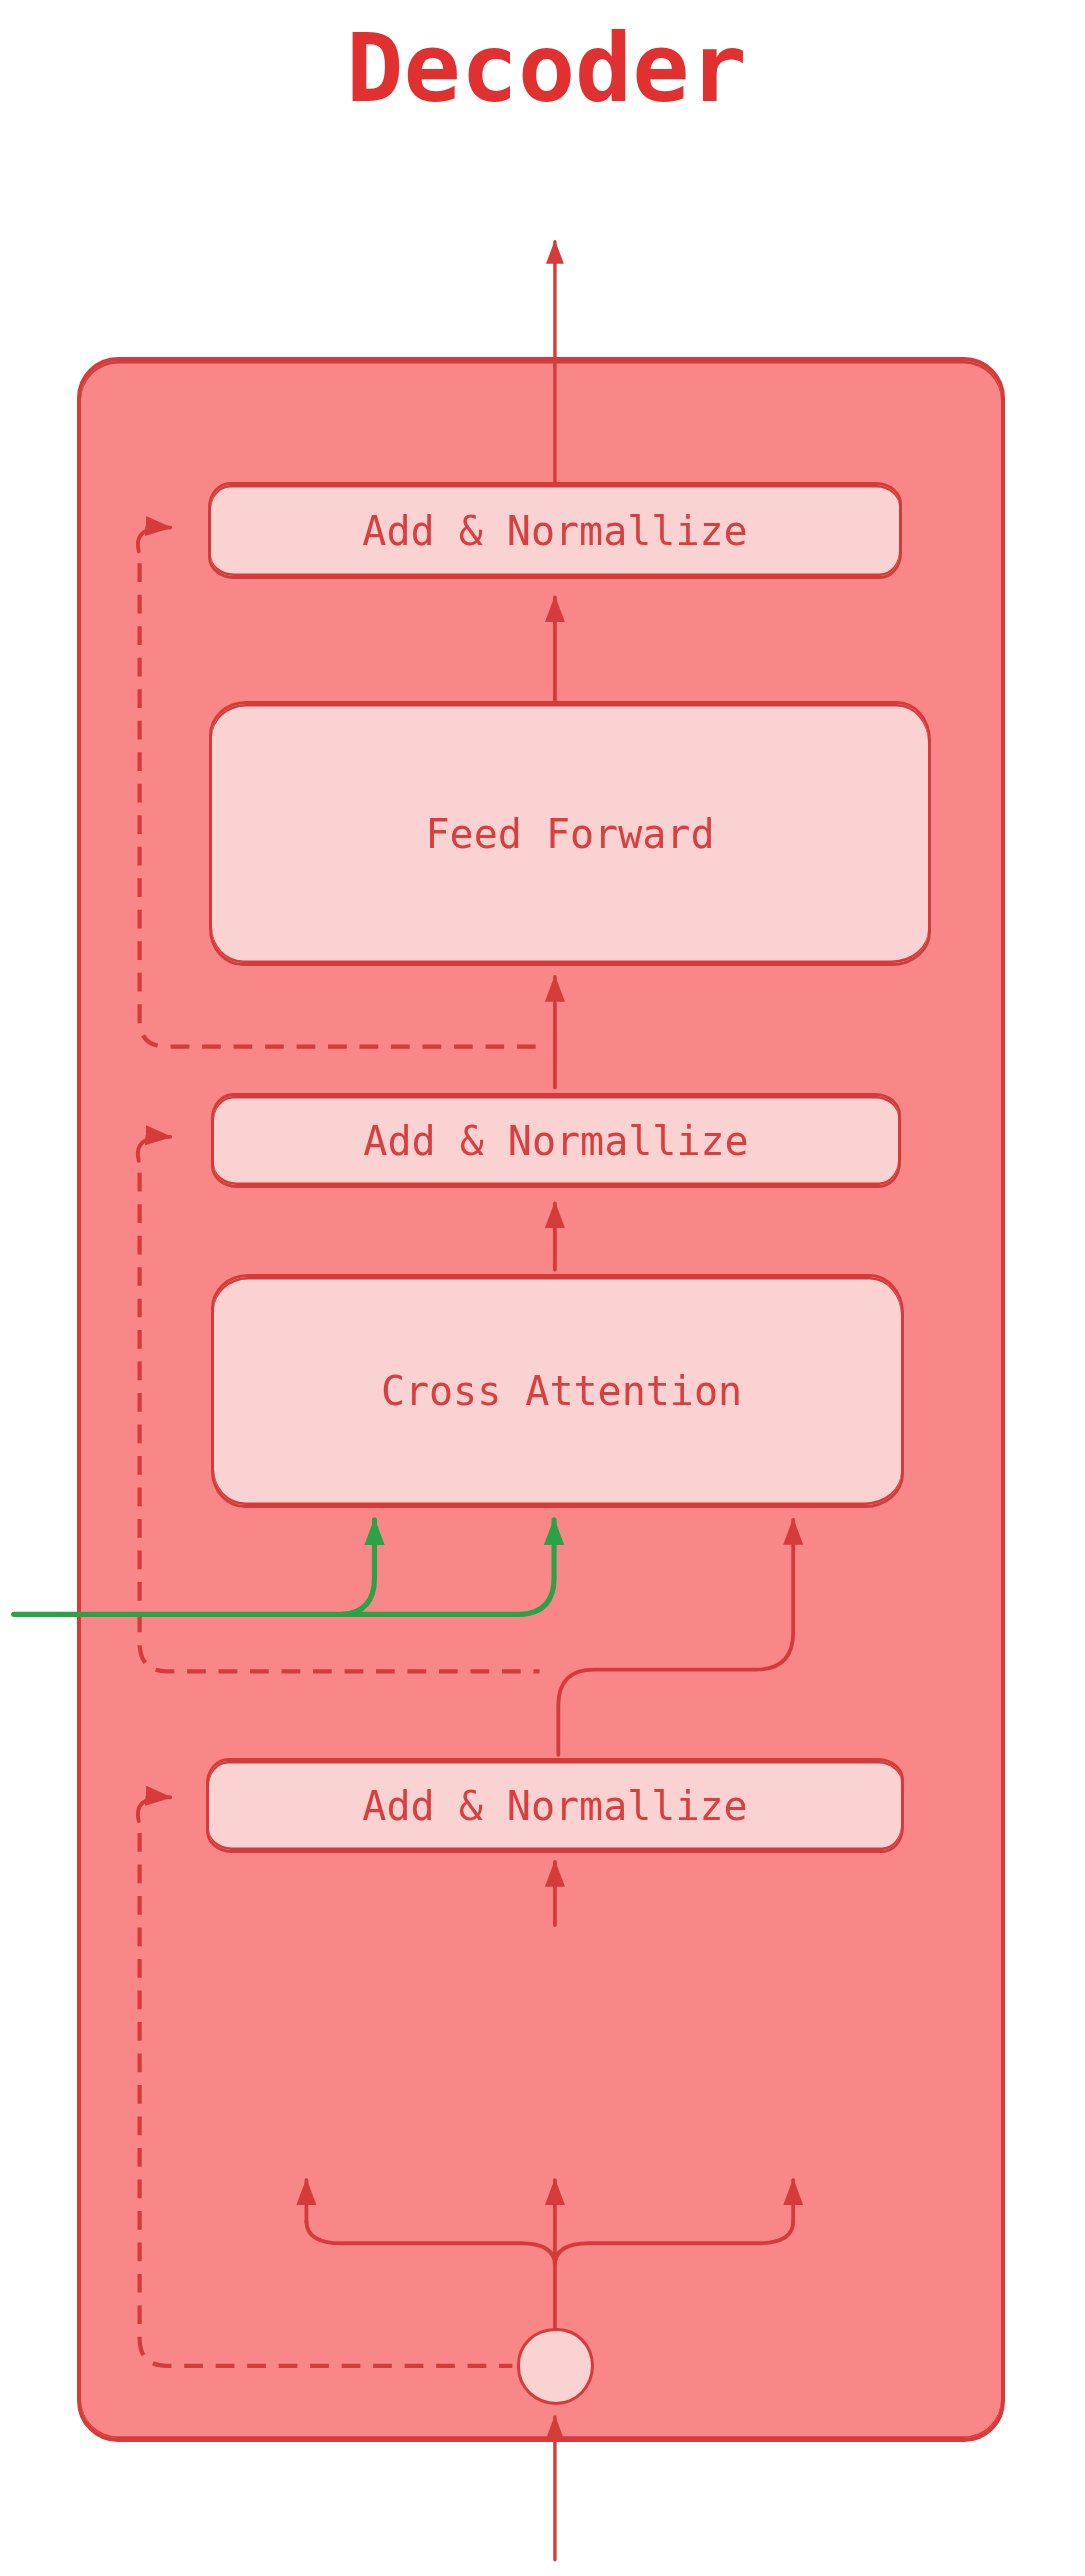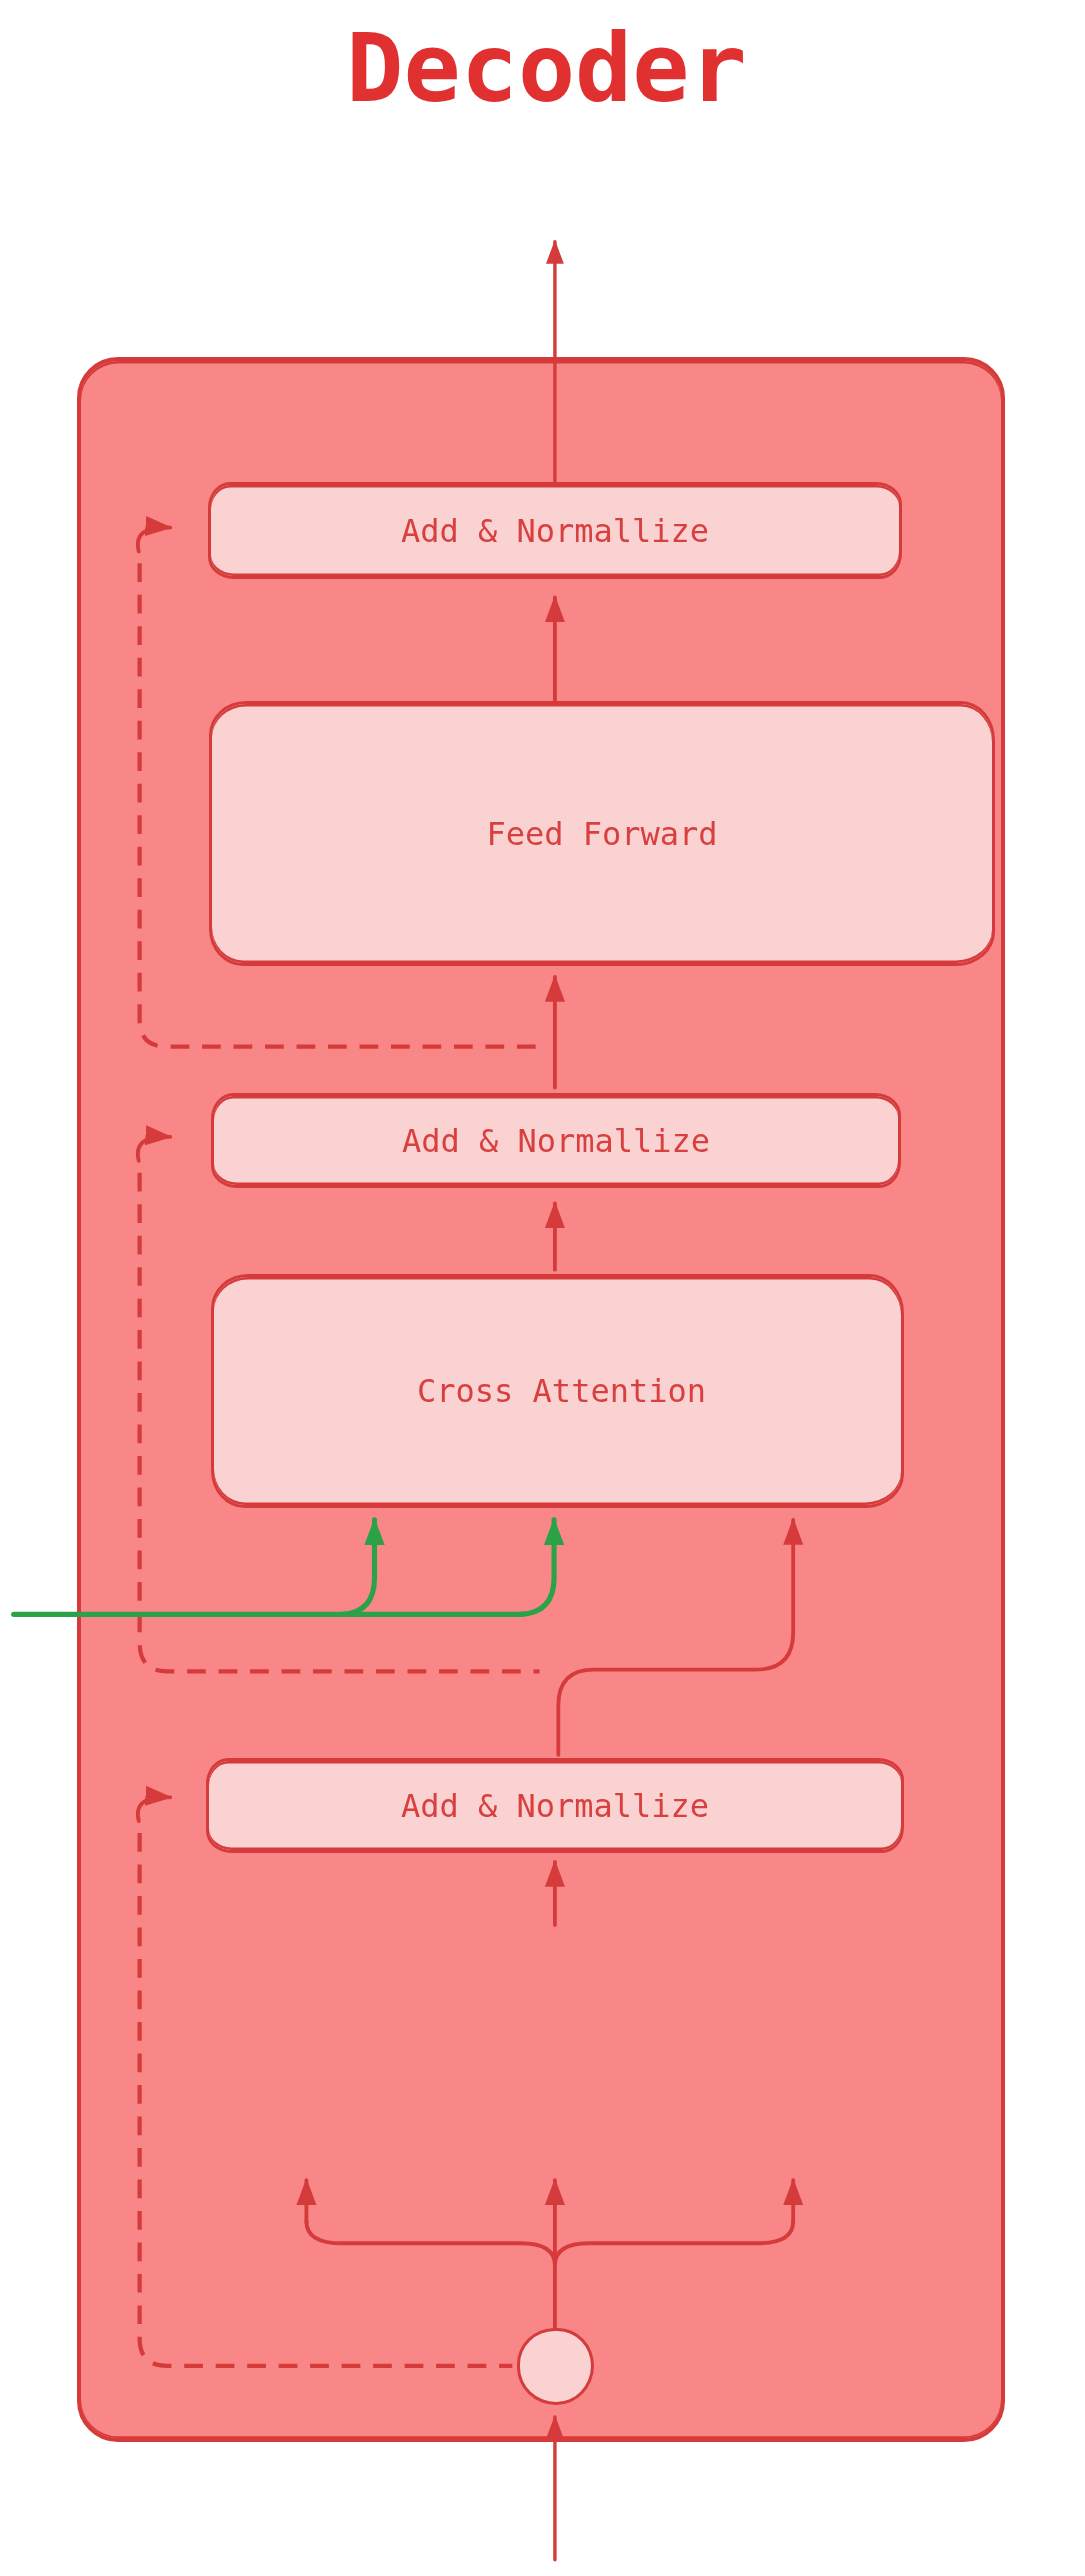--- a/index.html
+++ b/index.html
@@ -34,33 +34,33 @@
     box-sizing:border-box;
     box-shadow:inset 0 2.6px 0 var(--stroke), inset 0 -1.7px 0 var(--stroke);
   }
   .block{
     position:absolute;
     background:var(--box-fill);
     border:3.4px solid var(--stroke);
     box-sizing:border-box;
     display:flex;align-items:center;justify-content:center;
     color:var(--label);
-    font-size:32px;
+    font-size:40px;
     white-space:nowrap;
   }
   .pill{
     border-radius:22px 25.5px 22px 25.5px / 25.5px 22px 25.5px 22px;
     box-shadow:inset 0 2.6px 0 var(--stroke), inset 0 -2.6px 0 var(--stroke);
   }
   .bigbox{
     border-radius:37px 34px 39px 34px / 34px 39px 34px 37px;
     box-shadow:inset 0 2.6px 0 var(--stroke), inset 0 -2.6px 0 var(--stroke);
   }
   .an1{left:208px;top:482px;width:694px;height:97px;}
-  .ff {left:209px;top:701px;width:786px;height:265px;}
+  .ff {left:209px;top:701px;width:722px;height:265px;}
   .an2{left:211px;top:1093px;width:690px;height:95px;}
   .ca {left:211px;top:1274px;width:693px;height:234px;padding-left:8px;}
   .an3{left:206px;top:1758px;width:698px;height:95px;}
   .sa {left:209px;top:1928px;width:696px;height:235px;}
   .input-circle{
     position:absolute;left:517px;top:2328px;width:77px;height:77px;
     background:var(--box-fill);
     border:3.4px solid var(--stroke);
     border-radius:50% 48% 50% 52% / 48% 50% 52% 50%;
     box-sizing:border-box;

